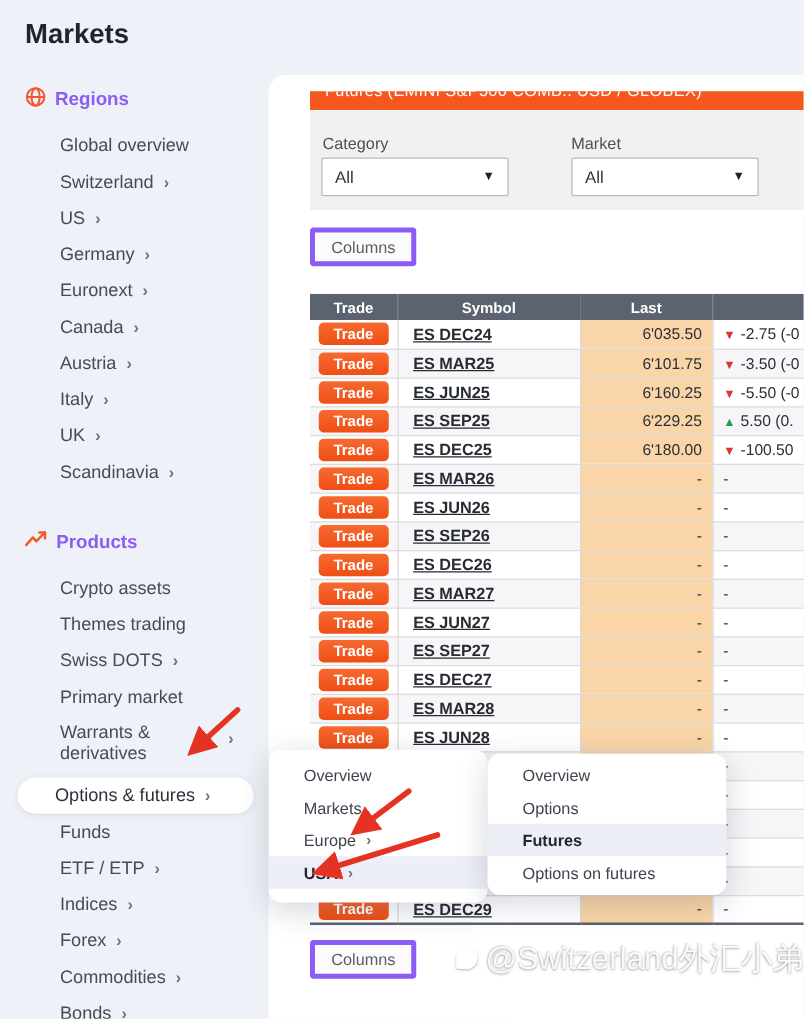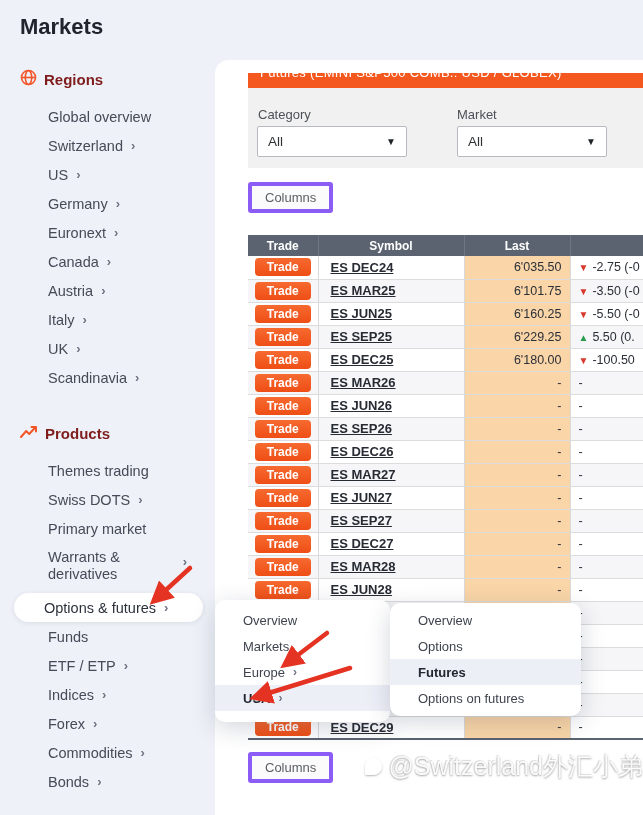--- a/index.html
+++ b/index.html
@@ -5,21 +5,21 @@
   * { margin:0; padding:0; box-sizing:border-box; }
   html,body { width:643px; height:815px; font-family:"Liberation Sans", sans-serif; }
   .page { position:relative; width:643px; height:815px; background:#eef1f7; overflow:hidden; }
 
   
   .sidebar { position:absolute; left:0; top:0; width:215px; height:815px; }
   .app-title { padding:12px 0 0 20px; font-size:22px; font-weight:bold; color:#21242c; line-height:30px; }
   .side-section { margin-top:22px; }
   .side-section + .side-section { margin-top:26px; }
   .side-header { height:30px; display:flex; align-items:center; padding-left:20px; gap:7px;
-                 font-size:15px; font-weight:bold; color:#7f1d1d; }
+                 font-size:15px; font-weight:bold; color:#8b5cf6; }
   .side-list { list-style:none; margin-top:8px; }
   .side-item { height:29px; display:flex; align-items:center; padding-left:48px; gap:8px;
                font-size:14.5px; color:#454b57; cursor:pointer; }
   .side-item .chev { color:#6b7280; font-size:13px; font-weight:bold; line-height:1; }
   .side-item.wrap { height:46px; padding-right:24px; position:relative; }
   .side-item.wrap .lbl { white-space:pre-line; line-height:17px; }
   .side-item.wrap .chev { position:absolute; right:28px; top:12px; }
   .side-item.pill { margin:4px 12px 0 14px; padding-left:30px; background:#fff; border-radius:15px;
                     box-shadow:0 1px 5px rgba(40,50,80,.10); color:#2c313b; }
   .icon-svg { display:inline-block; }
@@ -140,20 +140,23 @@
         <div class="side-section">
           <div class="side-header">
             <span><svg class="icon-svg" width="18" height="14" viewBox="0 0 18 14">
                 <polyline points="1,12 6.2,6 9.2,9 15.5,2.2" fill="none" stroke="#f4562a" stroke-width="2" stroke-linecap="round" stroke-linejoin="round"></polyline>
                 <polyline points="11.5,2 16,2 16,6.5" fill="none" stroke="#f4562a" stroke-width="2" stroke-linecap="round" stroke-linejoin="round"></polyline>
               </svg></span>
             <span>Products</span>
           </div>
           <ul class="side-list">
             <li class="side-item">
+              <span class="lbl">Crypto assets</span>
+            </li>
+            <li class="side-item">
               <span class="lbl">Themes trading</span>
             </li>
             <li class="side-item">
               <span class="lbl">Swiss DOTS</span>
               <span class="chev">›</span>
             </li>
             <li class="side-item">
               <span class="lbl">Primary market</span>
             </li>
             <li class="side-item wrap">

